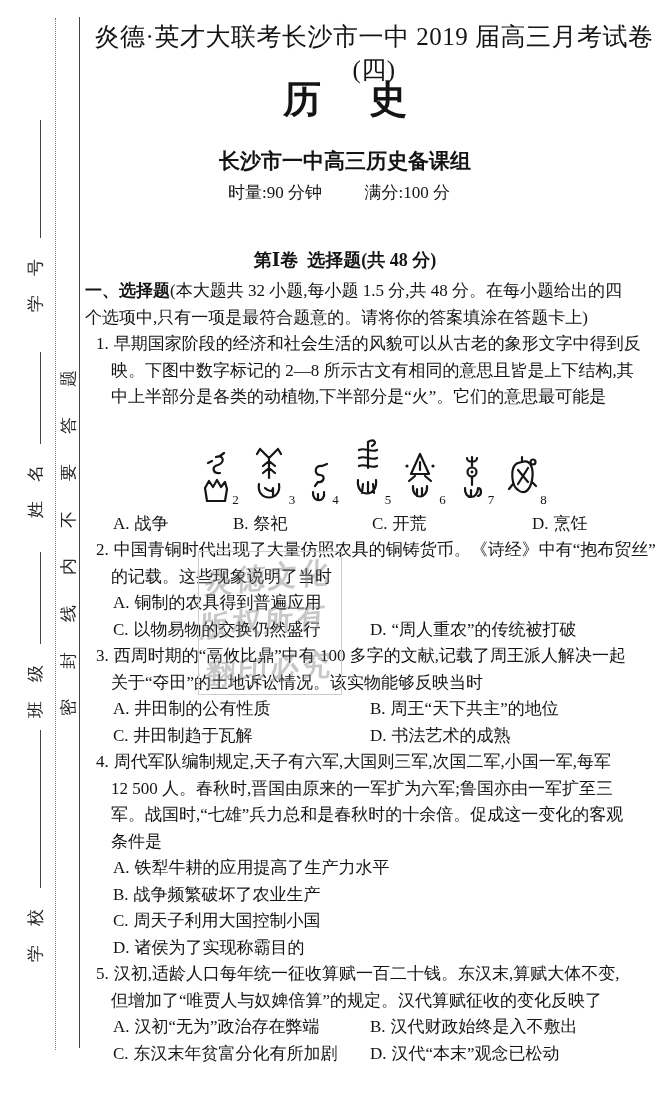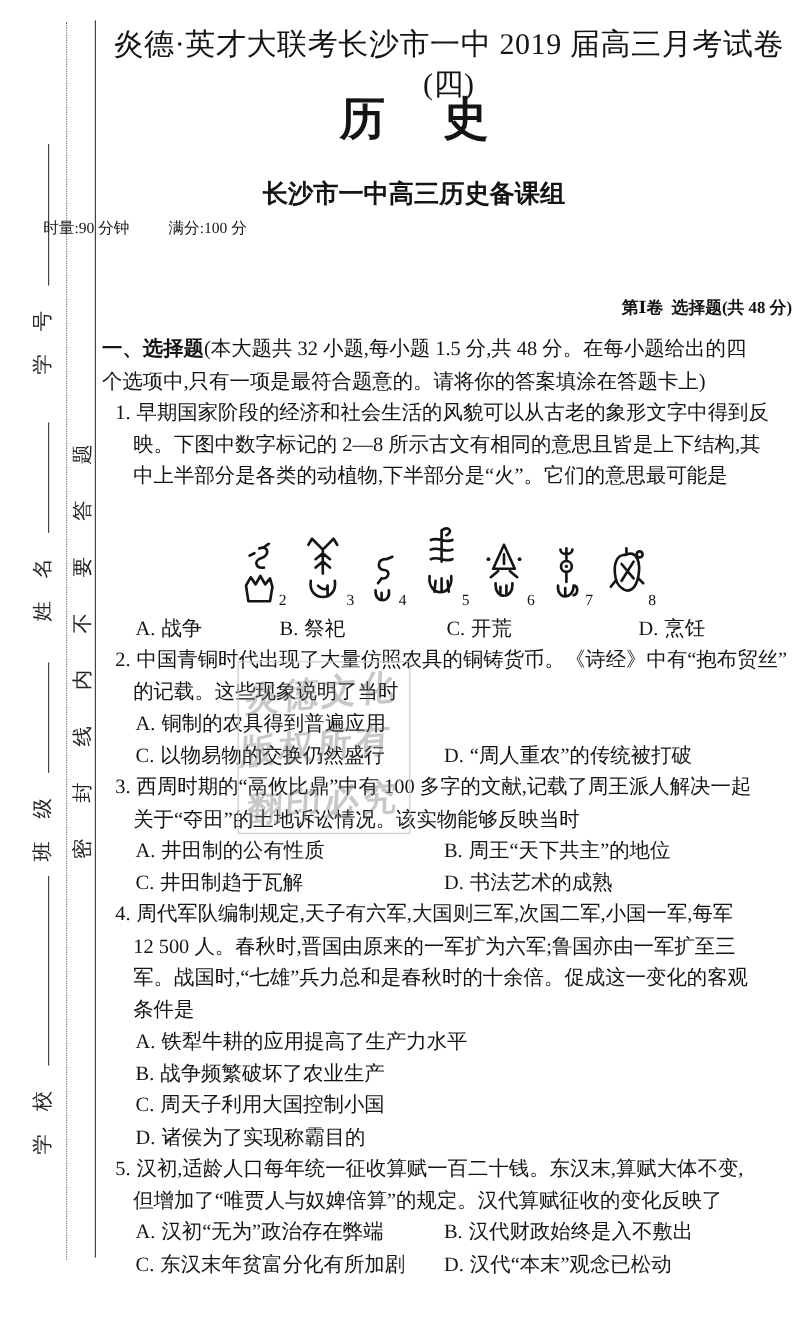--- a/index.html
+++ b/index.html
@@ -27,27 +27,27 @@
   .wm1 { left:5px; top:6px; } .wm2 { left:1px; top:50px; } .wm3 { left:7px; top:98px; }
 
   
   .exam-title { position:absolute; left:84px; top:20px; width:580px; text-align:center;
     font-weight:normal; font-size:25px; letter-spacing:0.5px; }
   .subject { position:absolute; left:30px; top:74px; width:630px; display:flex;
     justify-content:center; gap:48px; font-family:"Liberation Sans","DejaVu Sans",sans-serif;
     font-weight:bold; font-size:38px; }
   .group { position:absolute; left:30px; top:147px; width:630px; text-align:center;
     font-family:"Liberation Sans","DejaVu Sans",sans-serif; font-weight:bold; font-size:21px; }
-  .duration { position:absolute; left:36px; top:181px; width:630px; 
-    font-size:13px; white-space:pre; }
+  .duration { position:absolute; left:24px; top:181px; width:630px; text-align:center;
+    font-size:17px; white-space:pre; }
   .score { position:absolute; left:508px; top:212px; font-size:18px; font-weight:bold;
     font-family:"Liberation Sans","DejaVu Sans",sans-serif; }
   .score-blank { display:inline-block; width:102px; border-bottom:1.4px solid #333; height:1em; margin-left:2px; }
-  .section-title { position:absolute; left:30px; top:248px; width:630px; text-align:right;
-    font-size:14px; font-weight:bold; white-space:pre; }
+  .section-title { position:absolute; left:30px; top:248px; width:630px; text-align:center;
+    font-size:18px; font-weight:bold; white-space:pre; }
 
   
   .content { position:absolute; left:96px; top:278px; width:578px; font-size:17px; line-height:26.5px; z-index:1; }
   .intro { margin-left:-11px; white-space:pre-line; }
   .intro-bold { font-weight:bold; font-family:"Liberation Sans","DejaVu Sans",sans-serif; }
   .stem { padding-left:15px; text-indent:-15px; white-space:pre-line; }
   .qnum { margin-right:5px; }
   .orow { position:relative; height:26.5px; }
   .opt { position:absolute; white-space:nowrap; }
   .p1 { left:17px; } .p2 { left:137px; } .p3 { left:276px; } .p4 { left:436px;text-align:right; } .q2 { left:274px; }

